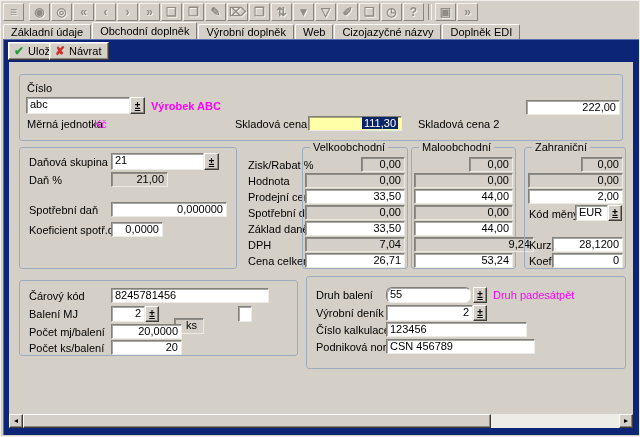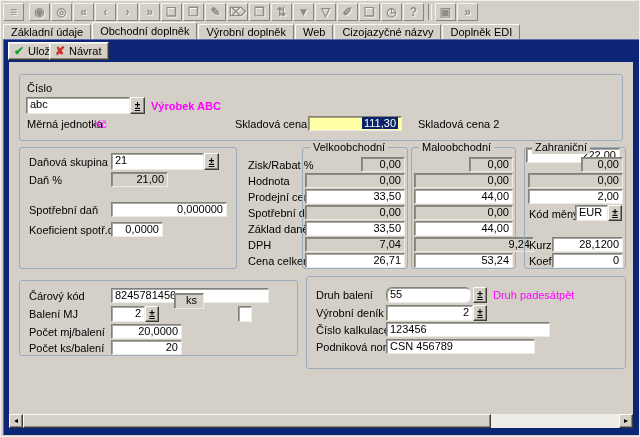--- a/index.html
+++ b/index.html
@@ -154,21 +154,21 @@
     <div class="grp" style="left:10px;top:12px;width:604px;height:67px;"></div>
     <div class="lbl" style="left:18px;top:20px;">Číslo</div>
     <div class="fld combo" style="left:17px;top:35px;width:104px;">abc</div>
     <div class="spin" style="left:121px;top:35px;">±</div>
     <div class="lbl magenta bold" style="left:142px;top:38px;">Výrobek ABC</div>
     <div class="lbl" style="left:18px;top:56px;">Měrná jednotka</div>
     <div class="lbl magenta" style="left:85px;top:56px;">Kč</div>
     <div class="lbl" style="left:226px;top:56px;">Skladová cena 1</div>
     <div class="fld yellow num" style="left:299px;top:54px;width:94px;"><span class="sel">111,30</span></div>
     <div class="lbl" style="left:409px;top:56px;">Skladová cena 2</div>
-    <div class="fld num" style="left:517px;top:38px;width:94px;margin-top:48px;">222,00</div>
+    <div class="fld num" style="left:517px;top:38px;width:94px;">222,00</div>
 
     <div class="grp" style="left:10px;top:85px;width:218px;height:122px;"></div>
     <div class="lbl" style="left:20px;top:94px;">Daňová skupina</div>
     <div class="fld combo" style="left:102px;top:91px;width:93px;">21</div>
     <div class="spin" style="left:195px;top:91px;">±</div>
     <div class="lbl" style="left:20px;top:112px;">Daň %</div>
     <div class="fld dis num" style="left:102px;top:110px;width:57px;">21,00</div>
     <div class="lbl" style="left:20px;top:142px;">Spotřební daň</div>
     <div class="fld num" style="left:102px;top:140px;width:116px;">0,000000</div>
     <div class="lbl" style="left:20px;top:162px;">Koeficient spotř.daně</div>
@@ -217,37 +217,37 @@
     <div class="fld num" style="left:543px;top:175px;width:71px;">28,1200</div>
     <div class="lbl" style="left:520px;top:193px;">Koef</div>
     <div class="fld num" style="left:543px;top:191px;width:71px;">0</div>
 
     <div class="grp" style="left:10px;top:218px;width:279px;height:76px;"></div>
     <div class="lbl" style="left:20px;top:228px;">Čárový kód</div>
     <div class="fld" style="left:102px;top:226px;width:158px;">8245781456</div>
     <div class="lbl" style="left:20px;top:246px;">Balení MJ</div>
     <div class="fld num" style="left:102px;top:244px;width:34px;height:16px;">2</div>
     <div class="spin" style="left:136px;top:244px;width:14px;height:16px;line-height:14px;">±</div>
-    <div class="fld dis" style="left:165px;top:231px;width:30px;height:16px;padding-left:11px;">ks</div>
+    <div class="fld dis" style="left:165px;top:256px;width:30px;height:16px;padding-left:11px;">ks</div>
     <div class="fld" style="left:229px;top:244px;width:14px;height:16px;"></div>
     <div class="lbl" style="left:20px;top:264px;">Počet mj/balení</div>
     <div class="fld num" style="left:102px;top:262px;width:71px;">20,0000</div>
     <div class="lbl" style="left:20px;top:280px;">Počet ks/balení</div>
     <div class="fld num" style="left:102px;top:278px;width:71px;">20</div>
 
     <div class="grp" style="left:297px;top:214px;width:320px;height:93px;"></div>
     <div class="lbl" style="left:307px;top:227px;">Druh balení</div>
     <div class="fld combo" style="left:377px;top:225px;width:85px;height:16px;border-radius:6px;">55</div>
     <div class="spin" style="left:464px;top:225px;width:14px;height:16px;line-height:14px;">±</div>
     <div class="lbl magenta" style="left:484px;top:227px;">Druh padesátpět</div>
     <div class="lbl" style="left:307px;top:245px;">Výrobní deník</div>
     <div class="fld num" style="left:377px;top:243px;width:87px;height:16px;">2</div>
     <div class="spin" style="left:464px;top:243px;width:14px;height:16px;line-height:14px;">±</div>
     <div class="lbl" style="left:307px;top:262px;">Číslo kalkulace</div>
-    <div class="fld" style="left:377px;top:260px;width:164px;">123456</div>
+    <div class="fld" style="left:377px;top:260px;width:141px;">123456</div>
     <div class="lbl" style="left:307px;top:279px;">Podniková norma</div>
     <div class="fld" style="left:377px;top:277px;width:149px;">CSN 456789</div>
   </div>
 
   <div class="hscroll" style="top:413px;">
     <div class="sarrow" style="left:0;"><span>◂</span></div>
     <div class="sthumb"></div>
     <div class="sarrow" style="right:0;"><span>▸</span></div>
   </div>
 

